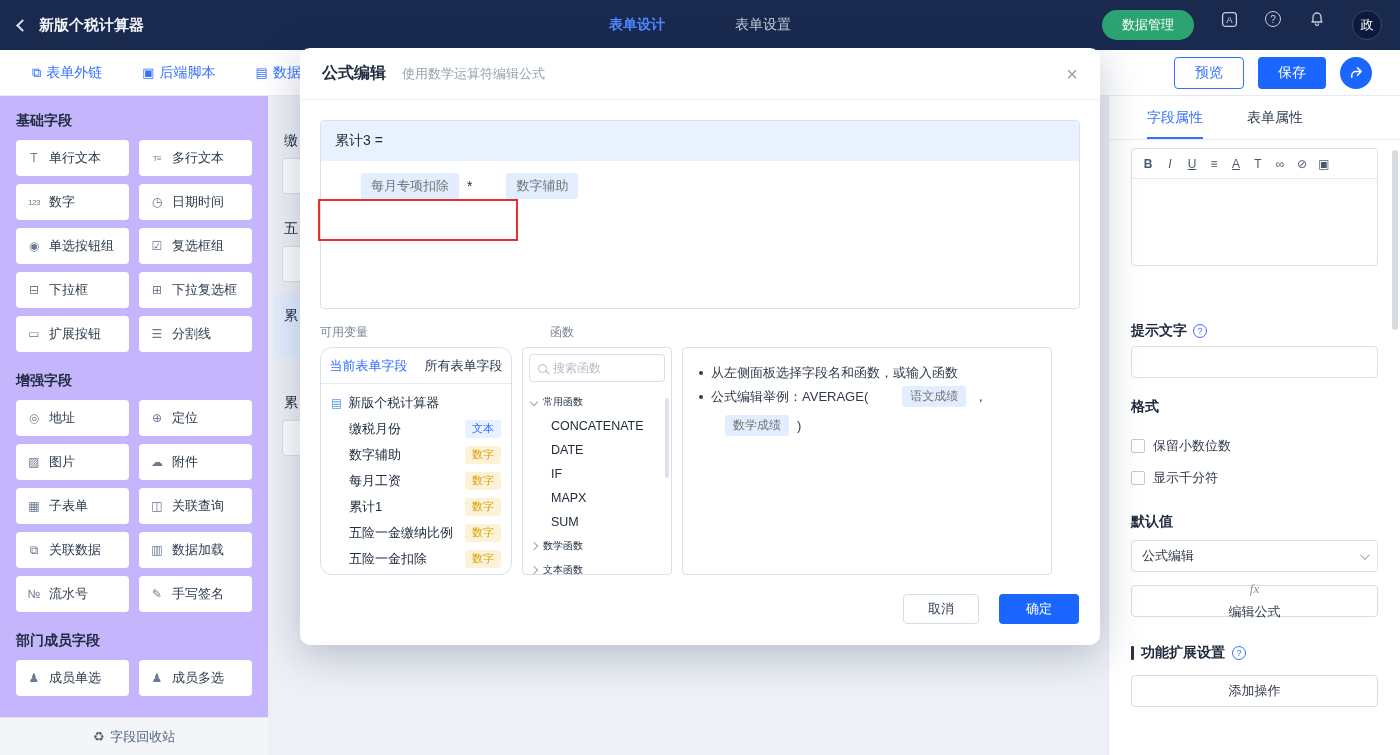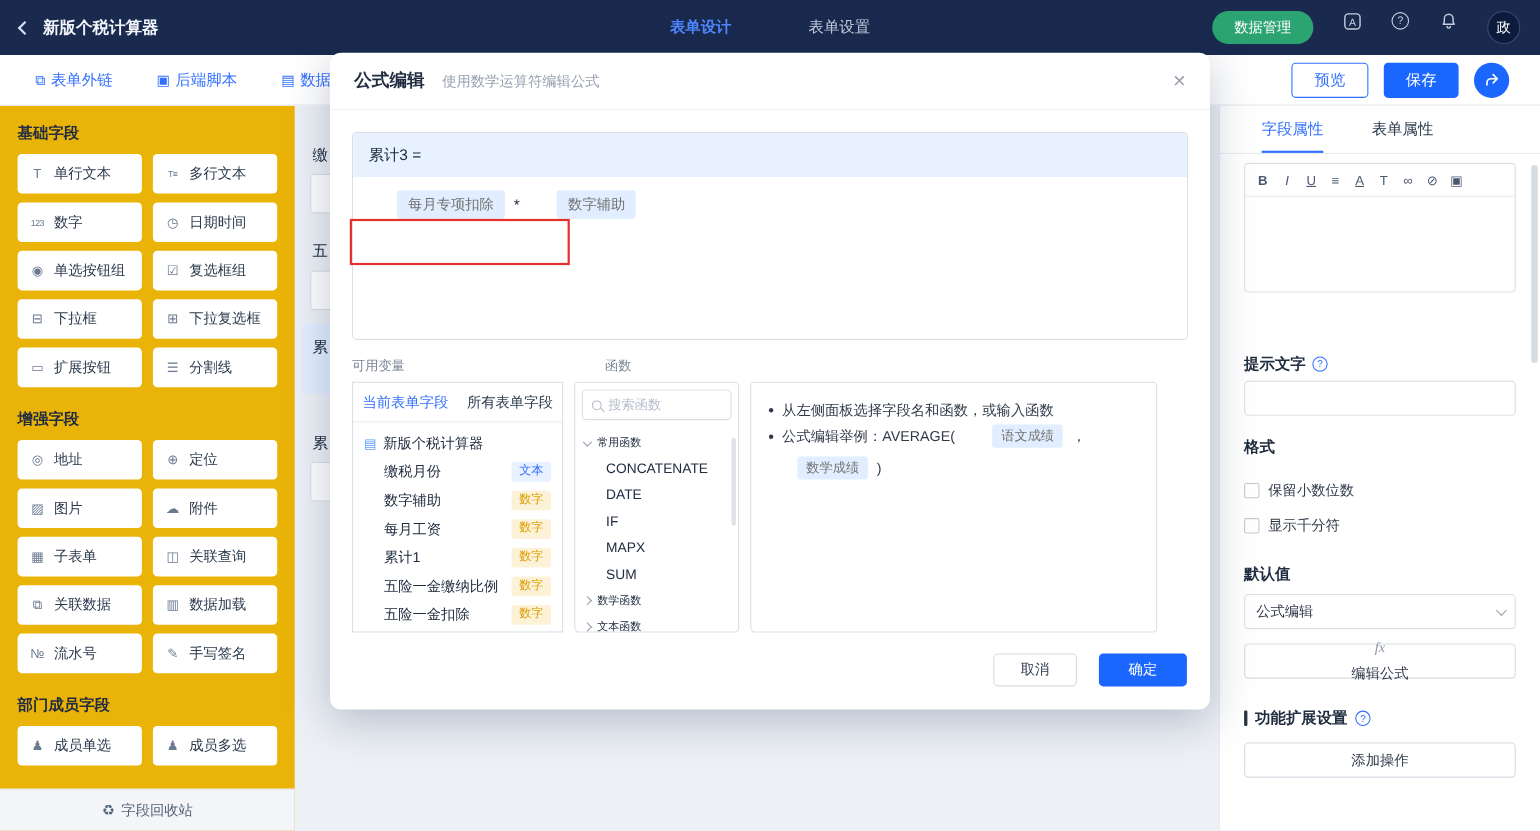--- a/index.html
+++ b/index.html
@@ -22,21 +22,21 @@
   
   .toolbar { position:absolute; top:50px; left:0; right:0; height:46px; background:#fff; border-bottom:1px solid #e7eaf0; display:flex; align-items:center; padding:0 28px 0 32px; z-index:5; }
   .tlink { display:flex; align-items:center; gap:5px; color:#3370ff; font-size:14px; margin-right:40px; cursor:pointer; }
   .tlink .g { font-size:13px; }
   .tb-right { margin-left:auto; display:flex; align-items:center; gap:14px; }
   .btn-outline { height:32px; padding:0 20px; border:1px solid #3370ff; border-radius:4px; background:#fff; color:#3370ff; font-size:14px; display:flex; align-items:center; cursor:pointer; }
   .btn-primary { height:32px; padding:0 20px; border:none; border-radius:4px; background:#1a66ff; color:#fff; font-size:14px; display:flex; align-items:center; cursor:pointer; }
   .btn-share { width:32px; height:32px; border-radius:50%; background:#1a66ff; display:flex; align-items:center; justify-content:center; cursor:pointer; }
 
   
-  .sidebar { position:absolute; top:96px; left:0; bottom:0; width:268px; background:#eab308; padding:16px 16px 54px; overflow:hidden; }
+  .sidebar { position:absolute; top:96px; left:0; bottom:0; width:268px; background:#c4b5fd; padding:16px 16px 54px; overflow:hidden; }
   .sec-title { font-size:14px; font-weight:bold; color:#202d40; margin:20px 0 10px; }
   .sec-title:first-child { margin-top:0; }
   .grid { display:grid; grid-template-columns:1fr 1fr; gap:8px 10px; }
   .fld { height:36px; background:#fff; border-radius:4px; display:flex; align-items:center; padding-left:9px; gap:6px; cursor:grab; }
   .fld span.lbl { font-size:13px; color:#2b3a4d; white-space:nowrap; }
   .fico { width:18px; flex:none; text-align:center; font-size:12px; color:#6a7a91; }
   .fico.sm { font-size:8px; letter-spacing:-0.5px; }
   .recycle { position:absolute; left:0; right:0; bottom:0; height:38px; border-top:1px solid #e2e6ed; background:#f3f5f9; display:flex; align-items:center; justify-content:center; gap:6px; color:#55647a; cursor:pointer; }
 
   
@@ -82,21 +82,21 @@
   .fbox-b { height:147px; background:#fff; padding:12px 14px; display:flex; align-items:flex-start; }
   .expr { display:flex; align-items:center; gap:8px; }
   .pill { background:#e2edff; color:#737373; font-size:13px; padding:4px 10px; border-radius:3px; cursor:pointer; white-space:nowrap;margin-left:26px; }
   .pill.sm { padding:2px 8px; font-size:12px; }
   .op { color:#202d40; font-size:14px; }
   .red-annot { position:absolute; left:18px; top:99px; width:200px; height:42px; border:2px solid #e5312b; pointer-events:none; }
   .col-labels { display:flex; margin-top:15px; }
   .col-labels span { font-size:12px; color:#7a8596; }
   .col-labels .c1 { width:230px; } .col-labels .c2 { width:160px; }
   .cols { display:flex; gap:10px; margin-top:6px; }
-  .vbox { width:192px; height:228px; border:1px solid #dadfe8; border-radius:0; overflow:hidden; }
+  .vbox { width:192px; height:228px; border:1px solid #dadfe8; border-radius:12px; overflow:hidden; }
   .vtabs { height:36px; border-bottom:1px solid #e9ecf1; display:flex; }
   .vtab { flex:1; display:flex; align-items:center; justify-content:center; font-size:13px; color:#2b3a4d; cursor:pointer; }
   .vtab.active { color:#3370ff; }
   .vtree { padding:6px 10px; }
   .vroot { height:26px; display:flex; align-items:center; gap:6px; cursor:pointer; }
   .doc-ic { color:#5a9cff; font-size:12px; }
   .vrow { height:26px; display:flex; align-items:center; justify-content:space-between; padding-left:18px; cursor:pointer; }
   .vrow .nm { font-size:13px; color:#202d40; white-space:nowrap; overflow:hidden; }
   .tag { font-size:11px; padding:2px 7px; border-radius:3px; line-height:1.2; flex:none; }
   .t-text { background:#e8f1ff; color:#3370ff; }

